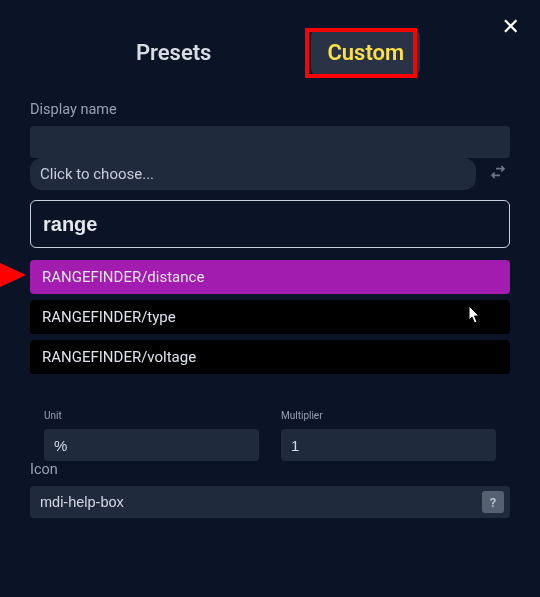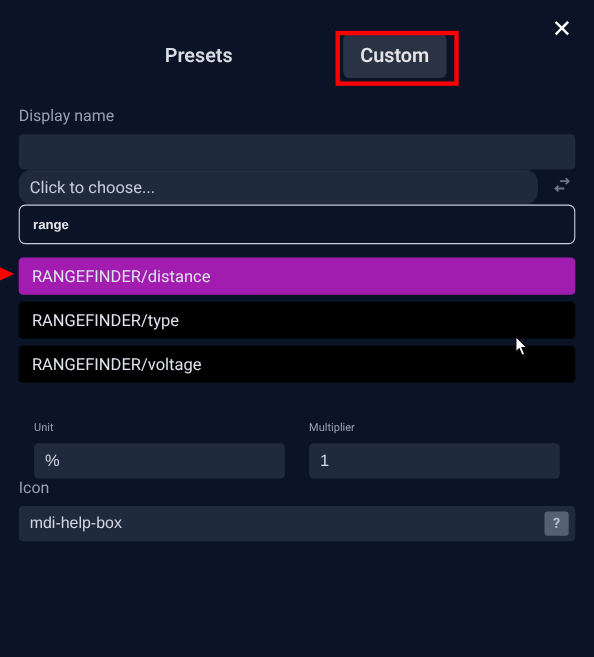--- a/index.html
+++ b/index.html
@@ -12,38 +12,38 @@
       color: #e4e6eb;
       position: relative;
       overflow: hidden;
     }
     .close-btn {
       position: absolute; top: 10px; right: 14px;
       background: none; border: none; color: #fff;
       font-size: 22px; cursor: pointer; padding: 4px 6px;
     }
     .tabs { display: flex; justify-content: center; gap: 84px; padding: 30px 0 10px; position: relative; }
-    .tab { font-size: 18px; font-weight: 600; cursor: pointer; padding: 10px 16px; border-radius: 6px; color: #d9dce2; }
-    .tab.active { background: #2a3245; color: #e5e5e5; }
+    .tab { font-size: 22px; font-weight: 600; cursor: pointer; padding: 10px 16px; border-radius: 6px; color: #d9dce2; }
+    .tab.active { background: #2a3245; color: #fde047; }
     .highlight-box { position: absolute; border: 4px solid #ff0000; top: 28px; left: 305px; width: 112px; height: 50px; pointer-events: none; }
-    .content { padding: 4px 17px 14px; }
+    .content { padding: 4px 30px 14px; }
     .label { color: #98a1b3; font-size: 14.5px; margin: 12px 0 8px 0; }
     .field-text {
       width: 100%; height: 32px; background: #202a3d; border: none; border-radius: 4px;
       color: #d5d9e2; padding: 0 10px; font-size: 14.5px;
     }
     .select-row { display: flex; align-items: center; gap: 10px; }
     .select-field {
       flex: 1; background: #202a3d; border-radius: 12px; height: 32px; display: flex; align-items: center;
       padding: 0 10px; color: #c8cedb; font-size: 15px; cursor: pointer;
     }
     .swap-icon { color: #6b7588; cursor: pointer; padding: 4px; }
     .search-field {
-      width: 100%; height: 36px; background: transparent; border: 1px solid #c8cedb; border-radius: 6px;
-      color: #e4e6eb; padding: 0 12px; font-size: 12px; font-weight: 600; 
+      width: 100%; height: 48px; background: transparent; border: 1px solid #c8cedb; border-radius: 6px;
+      color: #e4e6eb; padding: 0 12px; font-size: 20px; font-weight: 600; margin-top: 10px;
     }
     .options-list { margin-top: 12px; display: flex; flex-direction: column; gap: 6px; position: relative; }
     .option-item {
       background: #000000; border-radius: 4px; height: 34px; display: flex; align-items: center;
       padding: 0 12px; font-size: 15px; cursor: pointer; color: #dfe3ec; position: relative;
     }
     .option-item.hover { background: #a21caf; }
     .red-arrow {
       position: absolute; left: -30px; top: 3px; width: 0; height: 0;
       border-top: 12px solid transparent; border-bottom: 12px solid transparent; border-left: 26px solid #ff0000;

